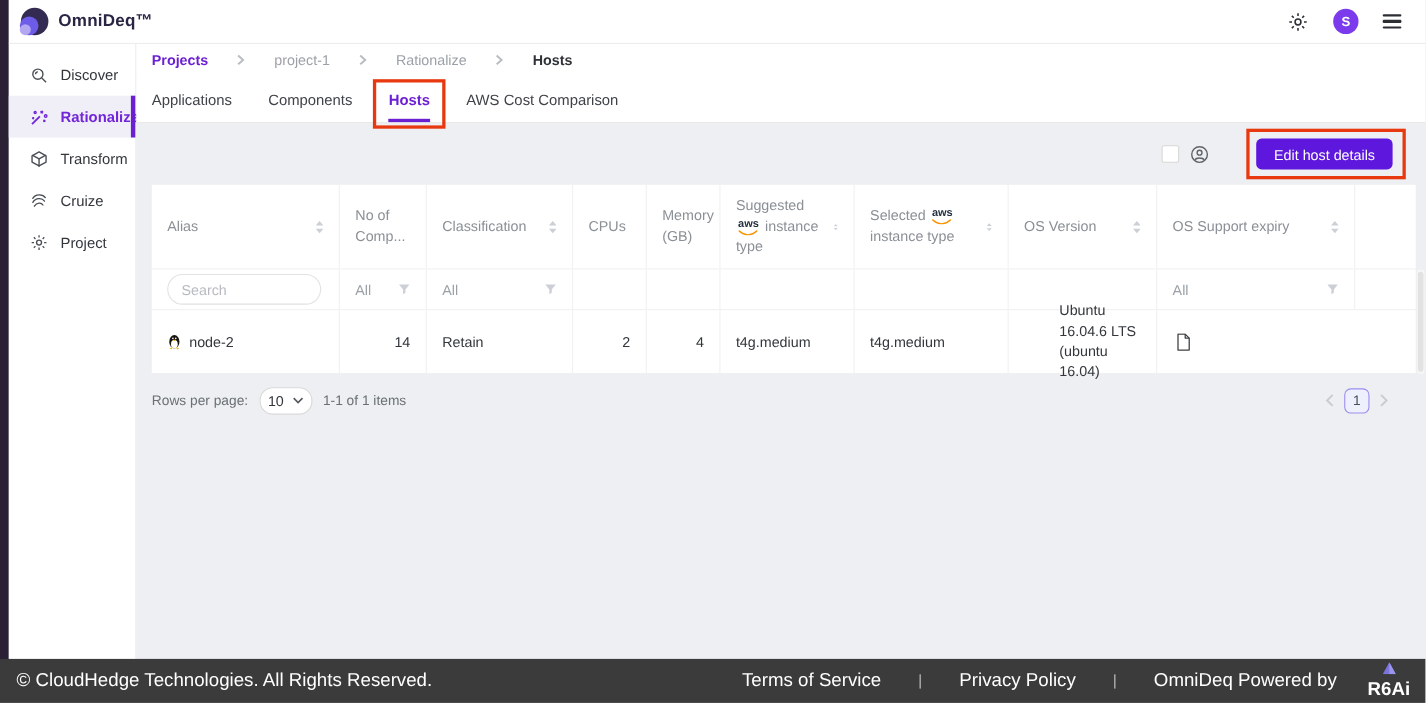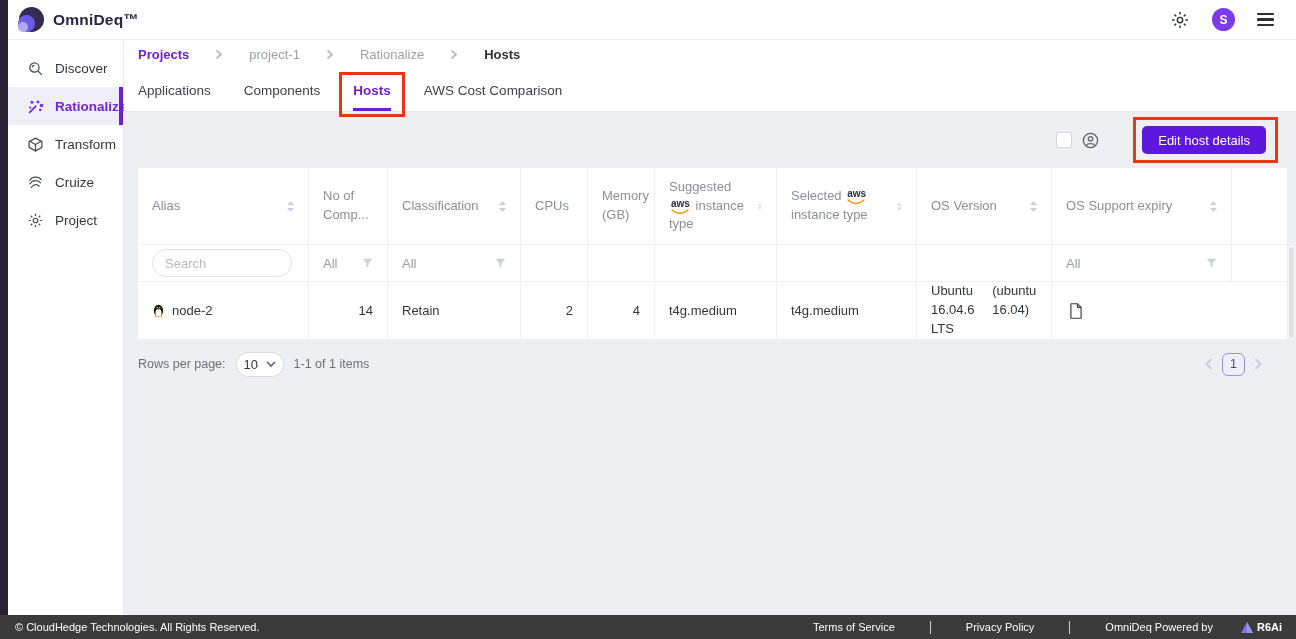--- a/index.html
+++ b/index.html
@@ -79,45 +79,45 @@
   .hlabel { flex:1 1 auto; }
   .awslogo { display:inline-block; vertical-align:middle; margin:0 2px; }
   .awslogo .awstxt { font-size:10px; font-weight:bold; color:#232f3e; line-height:1; display:block; text-align:center; }
   .fcell { color:#9aa0a6; font-size:13px; justify-content:space-between; }
   .search-pill { width:140px; height:28px; border:1px solid #e2e2e2; border-radius:14px;
     padding:0 12px; font-size:13px; color:#3a3f45; outline:none; font-family:inherit; background:#fff; }
   .search-pill::placeholder { color:#b7bbc1; }
   .dcell { font-size:13px; color:#33373c; }
   .num { justify-content:flex-end; }
   .alias-cell { gap:7px; }
-  .osv { display:flex; line-height:1.45; }
+  .osv { display:flex; flex-direction:column; line-height:1.45;margin-left:32px; }
   .expiry { gap:8px; }
   .doc-center { justify-content:center; }
   .vscroll { position:absolute; right:-8px; top:77px; bottom:0; width:7px; background:#f6f6f6; border-radius:3px; }
   .vscroll .thumb { position:absolute; left:1px; right:1px; top:2px; bottom:2px; background:#e2e2e2; border-radius:3px; }
 
   
   .pagerow { margin:9px 34px 0 14px; height:30px; display:flex; align-items:center; }
   .pp-label, .pp-summary { font-size:12.5px; color:#6b7075; }
   .pp-select { margin:0 10px; width:48px; height:25px; background:#fff; border:1px solid #d9d9d9;
     border-radius:12px; display:flex; align-items:center; justify-content:space-between;
     padding:0 7px; font-size:13px; color:#33373c; cursor:pointer; }
   .pager { margin-left:auto; display:flex; align-items:center; gap:9px; }
   .page-chip { width:23px; height:23px; border:1px solid #9b8df0; background:#eef1fd; border-radius:6px;
     display:flex; align-items:center; justify-content:center; font-size:12.5px; color:#4a4f55; cursor:pointer; }
   .pchev { cursor:pointer; display:flex; }
 
   
-  .footer { position:absolute; left:0; right:0; bottom:0; height:24px; background:#3b3b3b; color:#fff;
-    display:flex; align-items:center; font-size:11px; padding:0 10px 0 15px; }
+  .footer { position:absolute; left:0; right:0; bottom:0; height:40px; background:#3b3b3b; color:#fff;
+    display:flex; align-items:center; font-size:17px; padding:0 10px 0 15px; }
   .foot-right { margin-left:auto; display:flex; align-items:center;gap:24px; }
   .foot-link { padding:0 11px; cursor:pointer; }
   .foot-sep { width:1px; height:13px; background:#cfcfcf; }
   .foot-powered { padding:0 4px 0 11px; }
-  .r6ai { display:flex; align-items:center; gap:4px; font-weight:bold; padding-right:4px; }
+  .r6ai { display:flex; align-items:center; gap:4px; font-weight:bold; padding-right:4px;flex-direction:column; }
 </style>
 </head>
 <body>
 
 <div class="left-strip"></div>
 
 <div class="topbar">
   <div class="brand-wrap">
     <div class="logo-mark">
       <div class="c1"></div>

